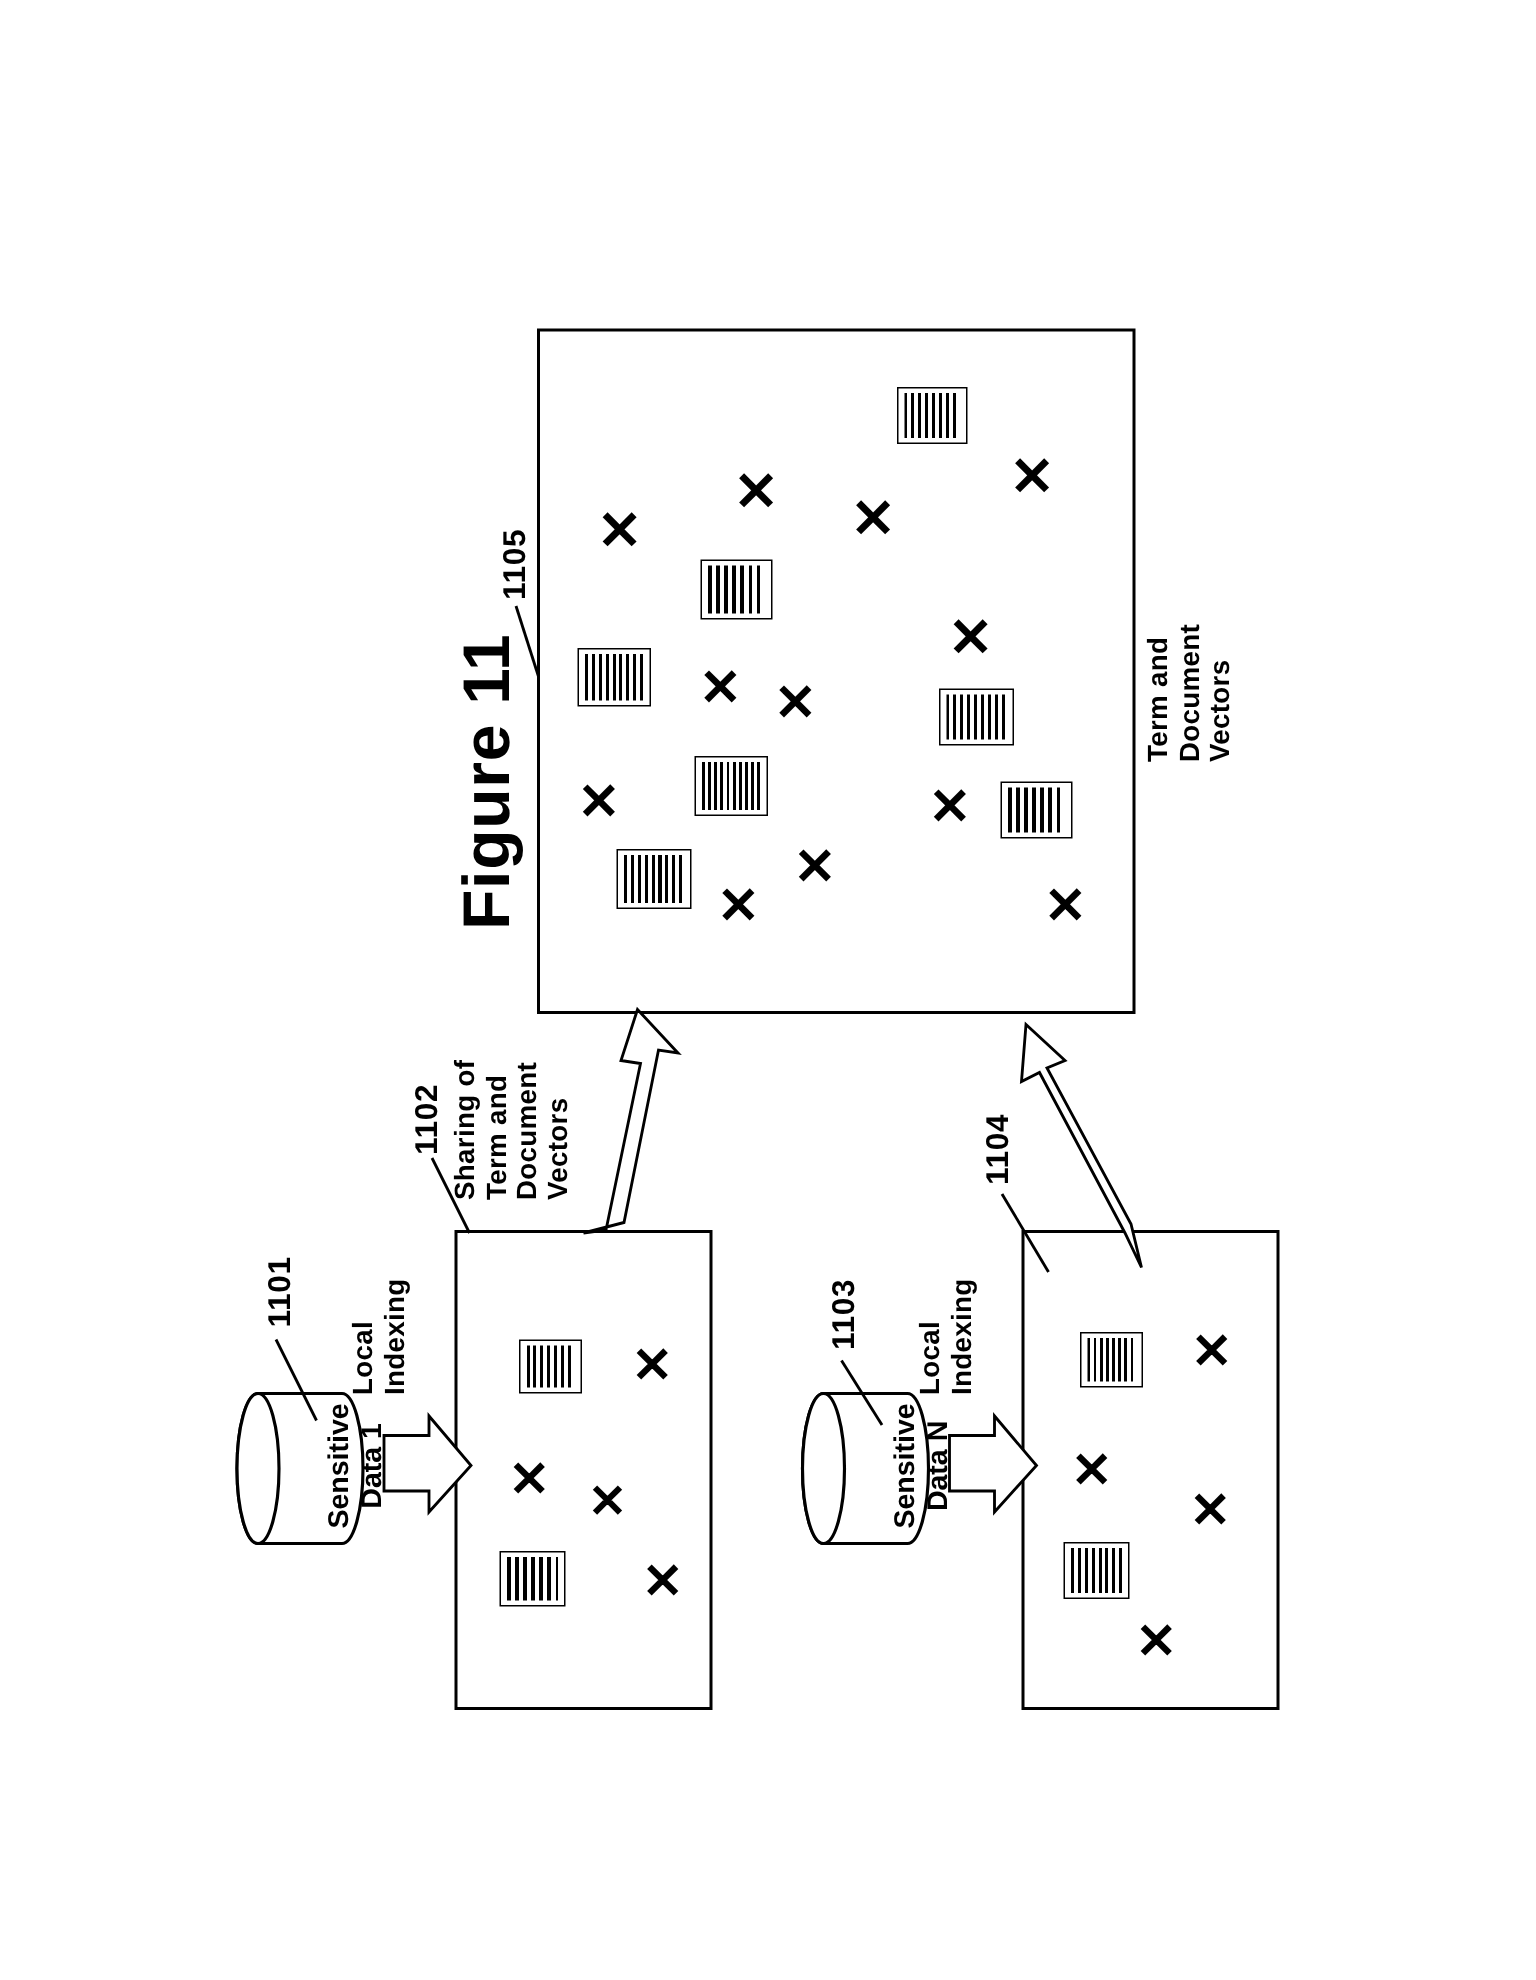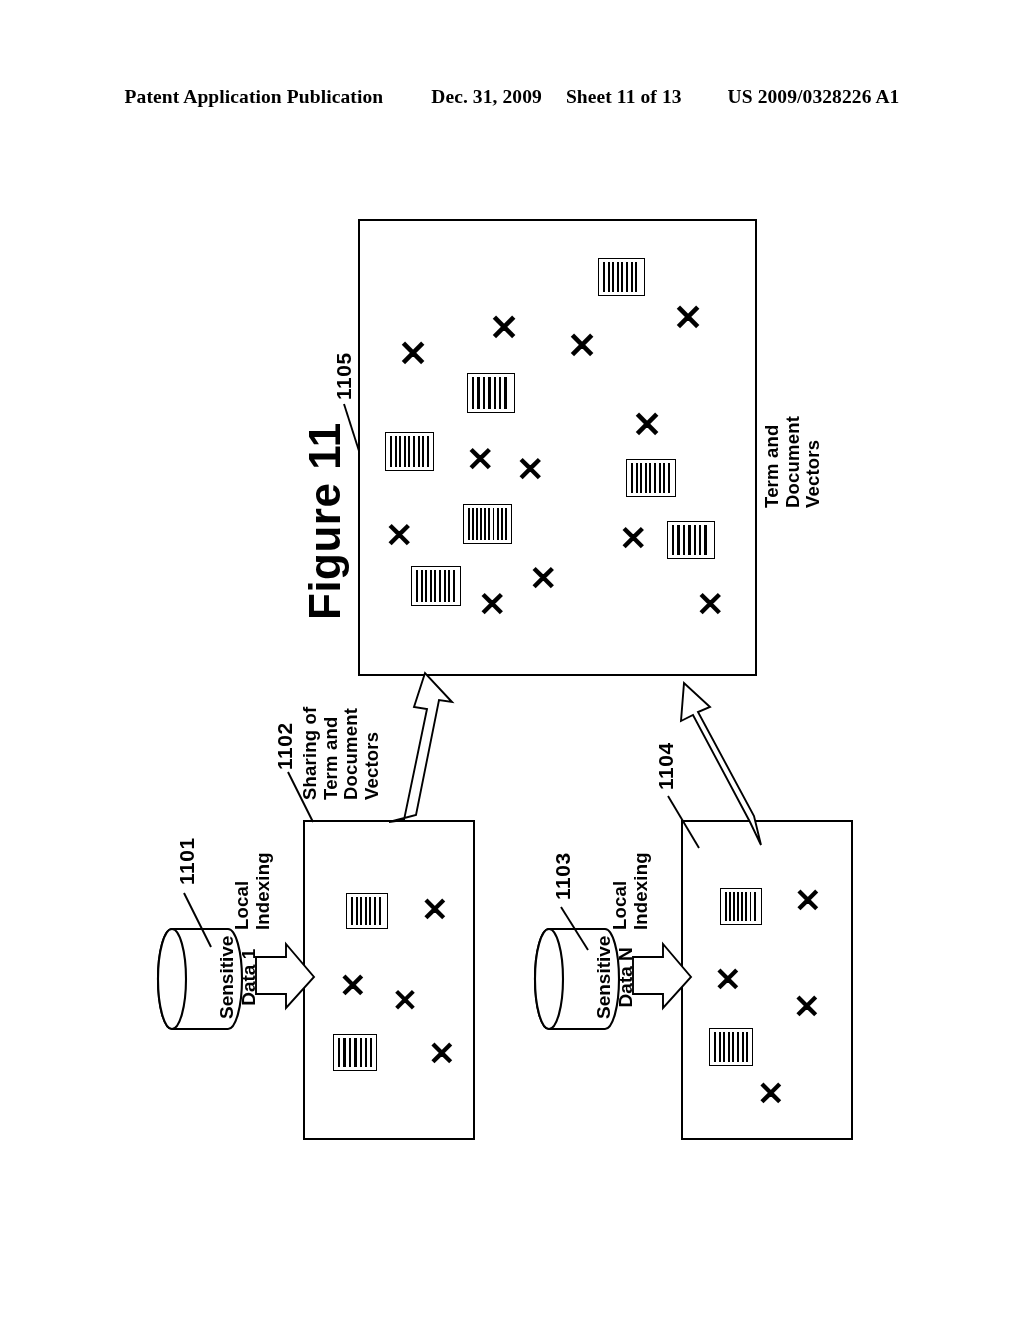--- a/index.html
+++ b/index.html
@@ -164,29 +164,20 @@
     stroke: #000000;
     stroke-width: 1.9;
     stroke-linecap: butt;
   }
 </style>
 </head>
 <body>
 
 <div id="page">
 
-  <div id="pub-header">
-    <span class="seg">Patent Application Publication</span>
-    <span class="gap-lg"></span>
-    <span class="seg">Dec. 31, 2009</span>
-    <span class="gap-md"></span>
-    <span class="seg">Sheet 11 of 13</span>
-    <span class="gap-xl"></span>
-    <span class="seg">US 2009/0328226 A1</span>
-  </div>
 
   <div class="rot" id="fig-title" style="left:300px; top:620px;">Figure 11</div>
 
   <div class="box" id="shared-space-box" style="left:358px; top:219px; width:399px; height:457px;">
   </div>
 
   <div class="rot refnum" style="left:332px; top:400px;">1105</div>
 
   <div class="rot anno blocktxt" style="left:762px; top:508px; width:120px; text-align:left;">
     <div>Term and</div>

